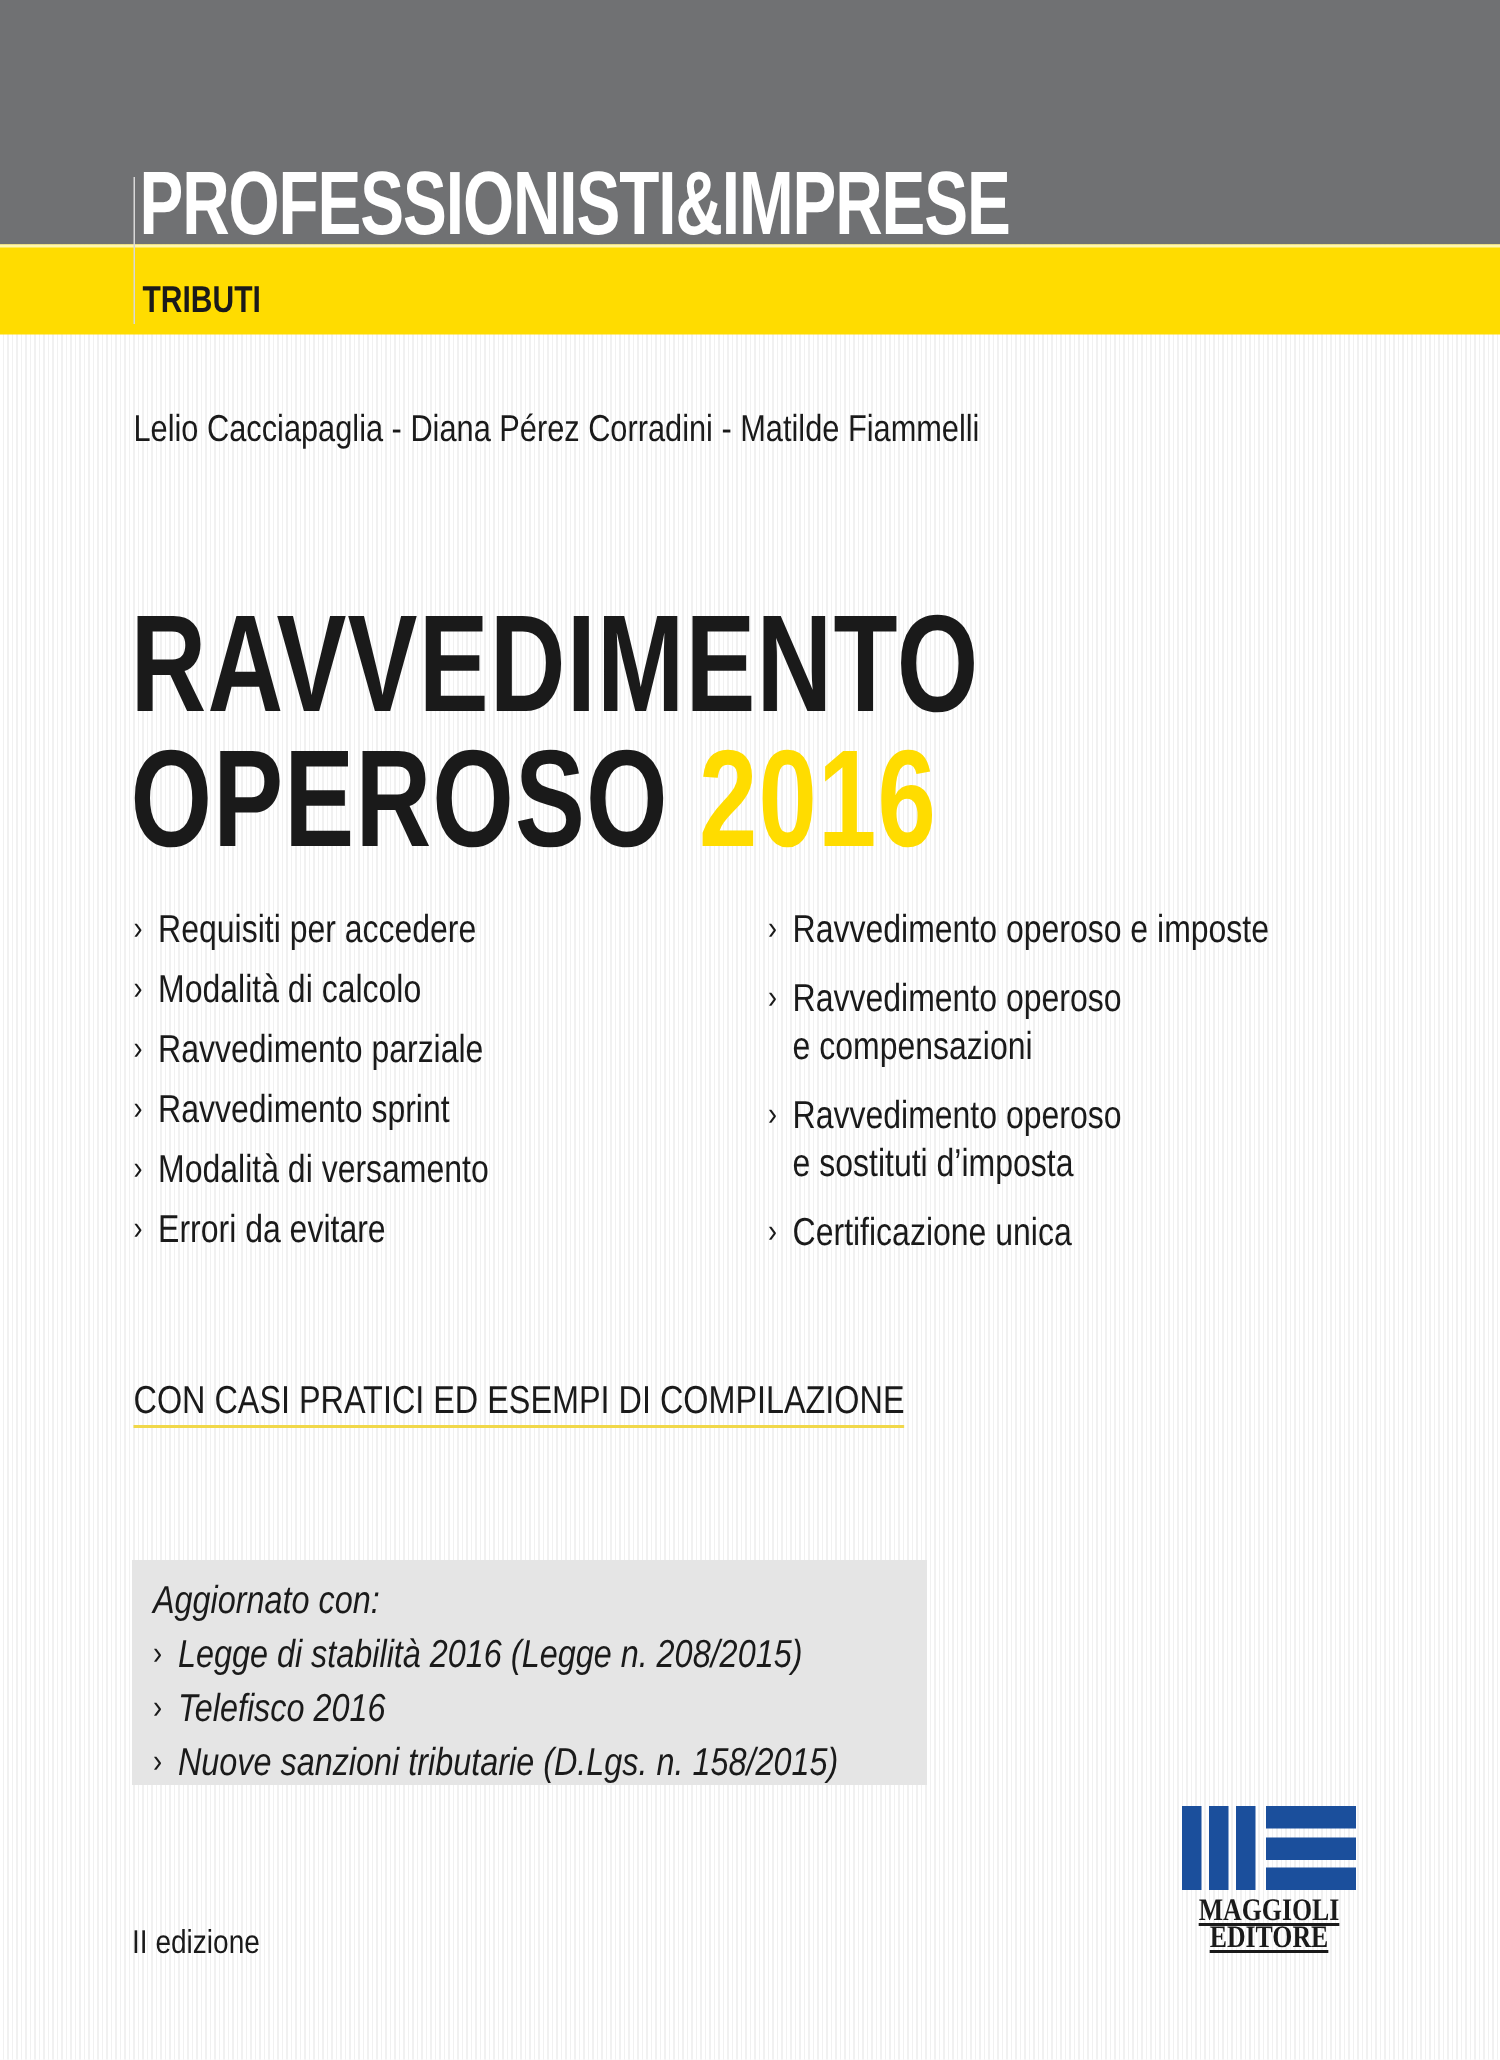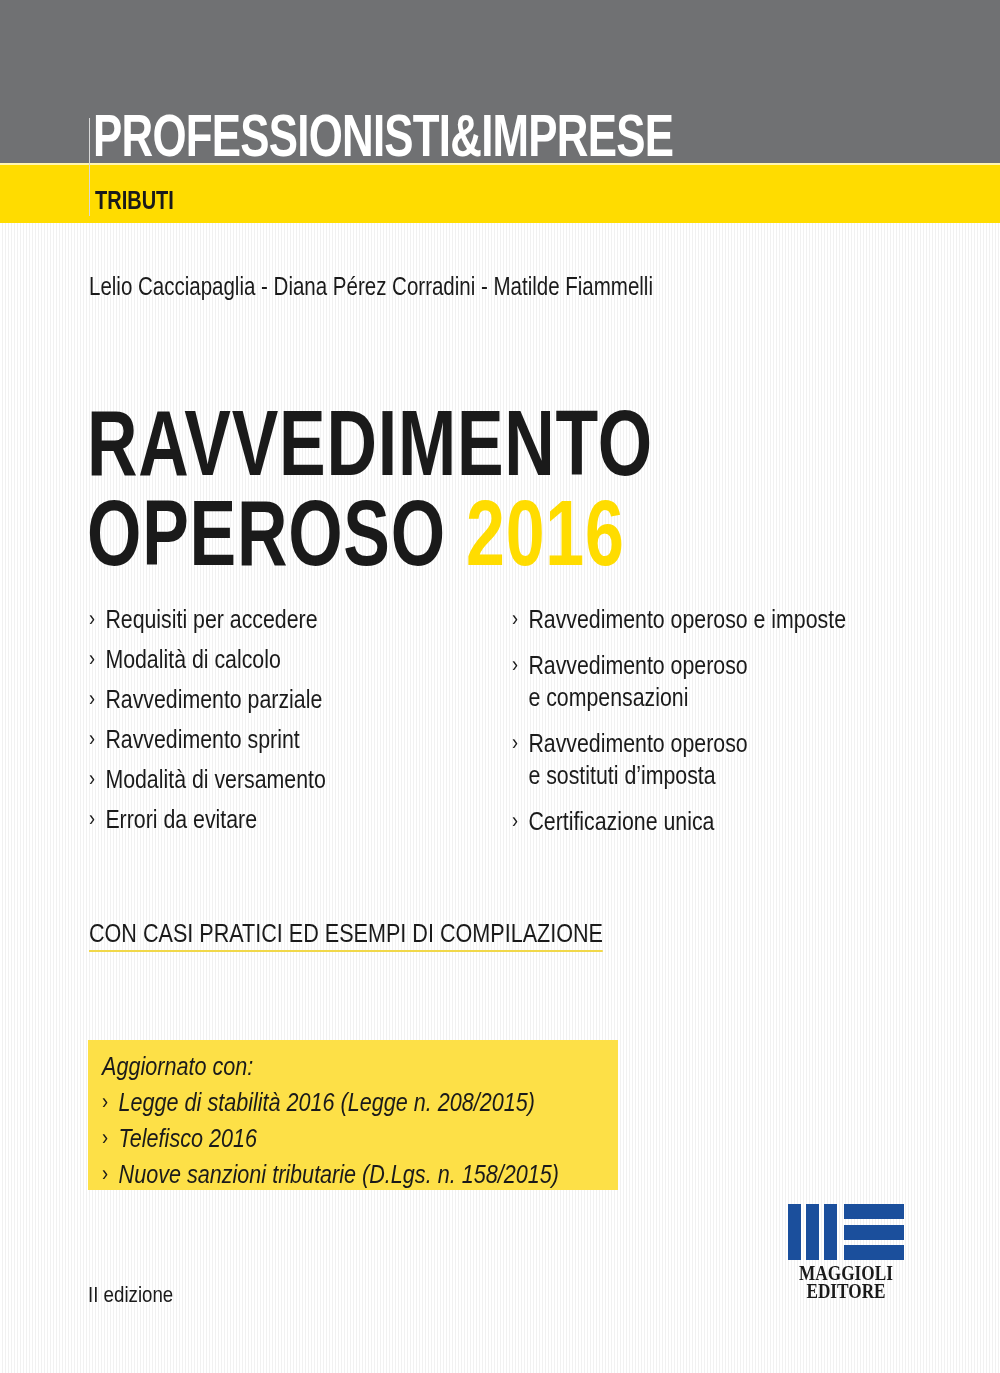--- a/index.html
+++ b/index.html
@@ -61,35 +61,35 @@
   .topics.right li { margin-bottom: 14px; }
   .topics .bullet { position: absolute; left: 0; top: 0; font-size: 22px; }
   .tagline {
     position: absolute; left: 89px; top: 918px;
     font-size: 26px; color: #1a1a1a;
     transform: scaleX(0.83); transform-origin: left top; white-space: nowrap;
     border-bottom: 2px solid #f1d84a; padding-bottom: 1px;
   }
   .update-box {
     position: absolute; left: 88px; top: 1040px; width: 530px; height: 150px;
-    background: #fde047;
+    background: #e5e5e5;
   }
   .update-box .inner {
     position: absolute; left: 14px; top: 8px;
     font-style: italic; font-size: 26px; line-height: 36px; color: #1a1a1a;
     transform: scaleX(0.83); transform-origin: left top; white-space: nowrap;
   }
   .update-box .item { position: relative; padding-left: 20px; }
   .update-box .item .bullet { position: absolute; left: 0; font-style: normal; font-size: 22px; }
   .edition {
     position: absolute; left: 88px; top: 1282px;
     font-size: 22px; color: #1a1a1a;
     transform: scaleX(0.85); transform-origin: left top;
   }
-  .publisher { position: absolute; left: 788px; top: 1204px; width: 116px; }
+  .publisher { position: absolute; left: 788px; top: 1204px; width: 116px; text-decoration: underline; }
   .pub-mark { display: flex; height: 56px; gap: 5px; }
   .pub-mark .bar { width: 13px; background: #1b4f9c; }
   .pub-mark .eblock { flex: 1; display: flex; flex-direction: column; justify-content: space-between; margin-left: 2px; }
   .pub-mark .ebar { height: 15px; background: #1b4f9c; }
   .pub-name {
     font-family: "Liberation Serif", serif; font-weight: bold;
     font-size: 21px; line-height: 18px; color: #1a1a1a; text-align: center;
     margin-top: 4px; transform: scaleX(0.82); transform-origin: center top;
     white-space: nowrap; margin-left: -10px; margin-right: -10px;
   }

